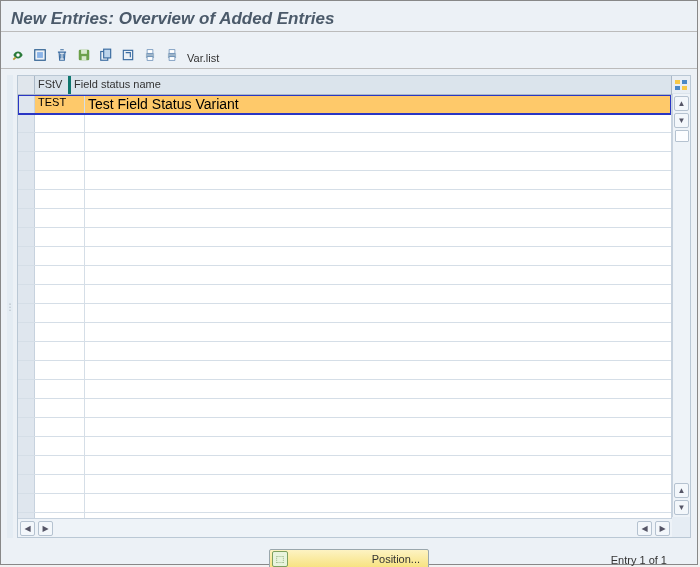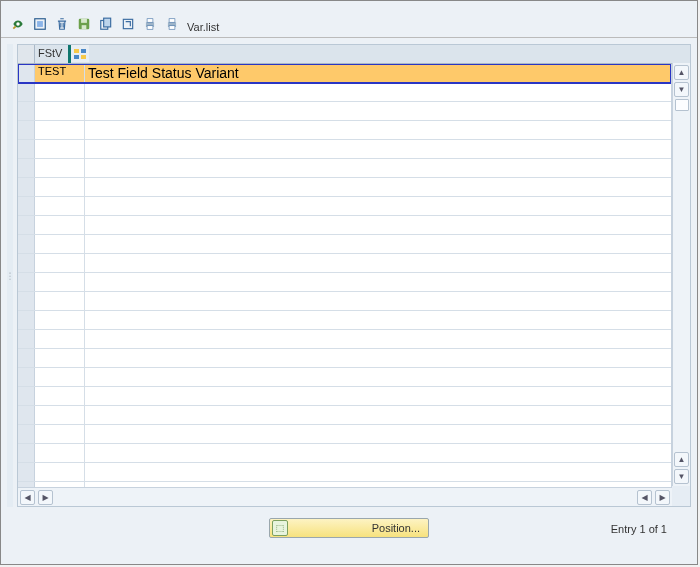--- a/index.html
+++ b/index.html
@@ -284,20 +284,21 @@
     font-size: 11px;
     color: #333;
   }
   svg { display:block; }
 </style>
 </head>
 <body>
 
 <div class="wrap">
 
+  <div class="title-bar">New Entries: Overview of Added Entries</div>
 
   <div class="toolbar">
     <span class="tb-btn">
       <svg width="14" height="14" viewBox="0 0 24 24">
           <path fill="#2a7a3a" d="M4 12c4-8 12-8 16 0-4 8-12 8-16 0z"></path>
           <circle cx="12" cy="12" r="3" fill="#fff"></circle>
           <path stroke="#b8952a" stroke-width="3" d="M4 20l4-4"></path>
         </svg>
     </span>
     <span class="tb-btn">
@@ -349,20 +350,21 @@
 
   <div class="body">
 
 
     <div class="divider-handle">⋮</div>
 
     <div class="table-panel">
       <div class="table-headers">
         <div class="th-sel"></div>
         <div class="th-col1">FStV</div>
+        <div class="th-col2">Field status name</div>
         <div class="th-cfg">
             <span class="cfg-icon"></span>
           </div>
       </div>
       <div class="table-grid" id="grid">
         <div class="trow highlight">
           <div class="td-sel"></div>
           <div class="td-col1">TEST</div>
           <div class="td-col2">Test Field Status Variant</div>
         </div>

